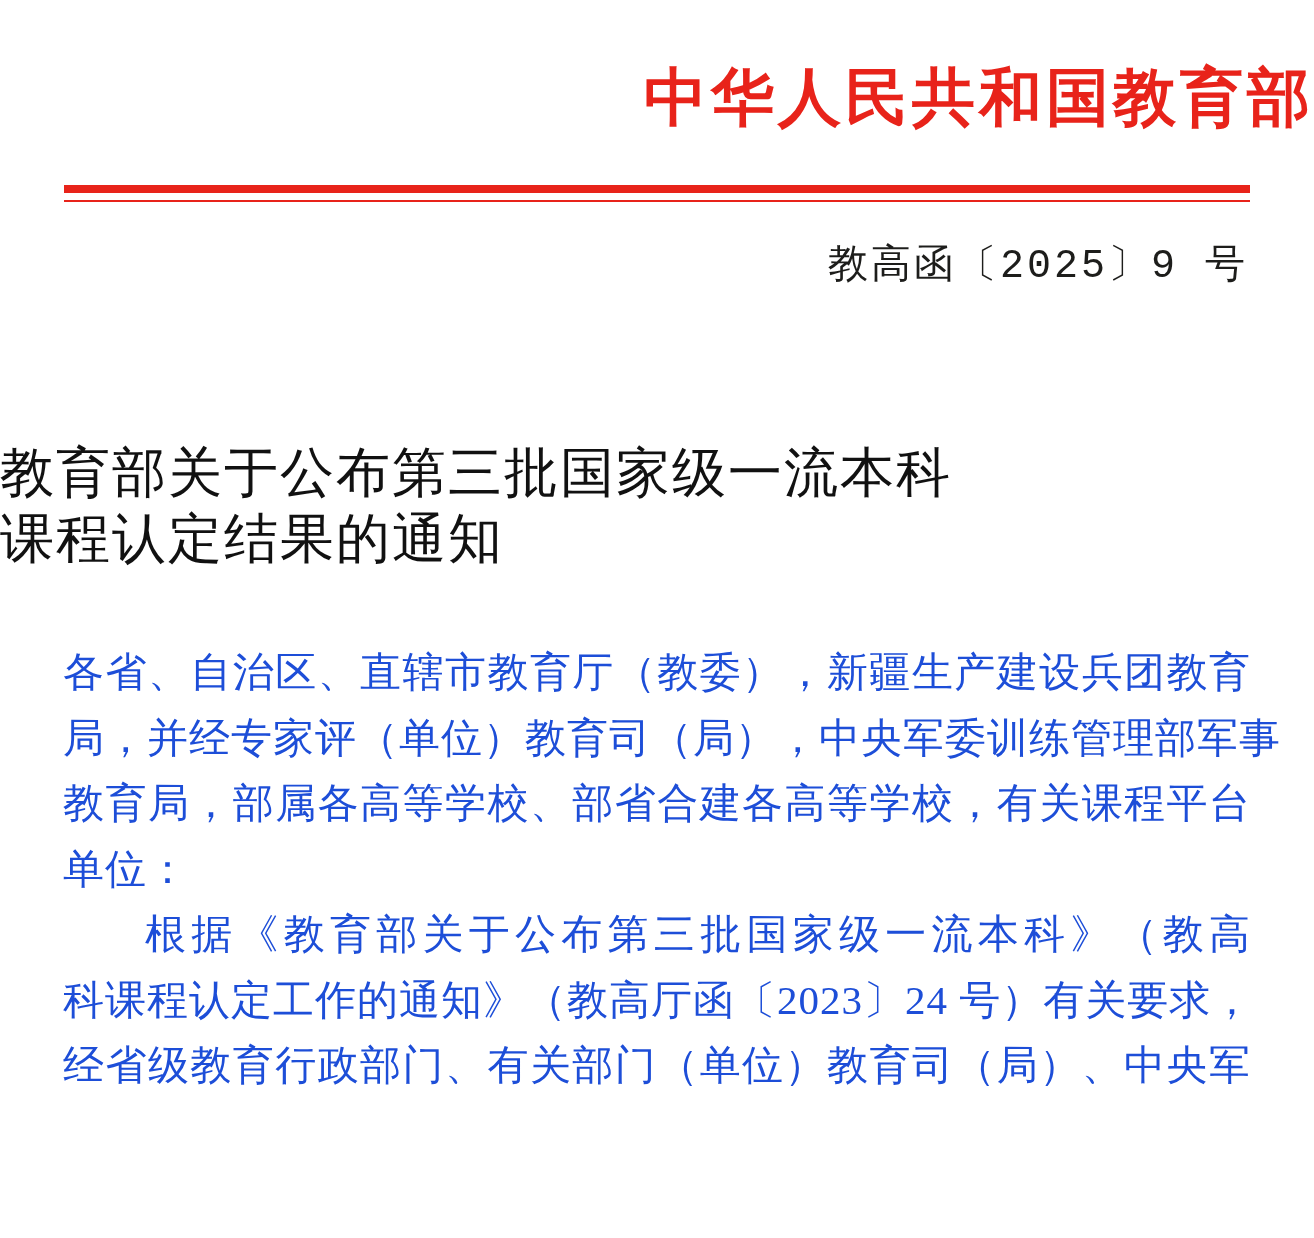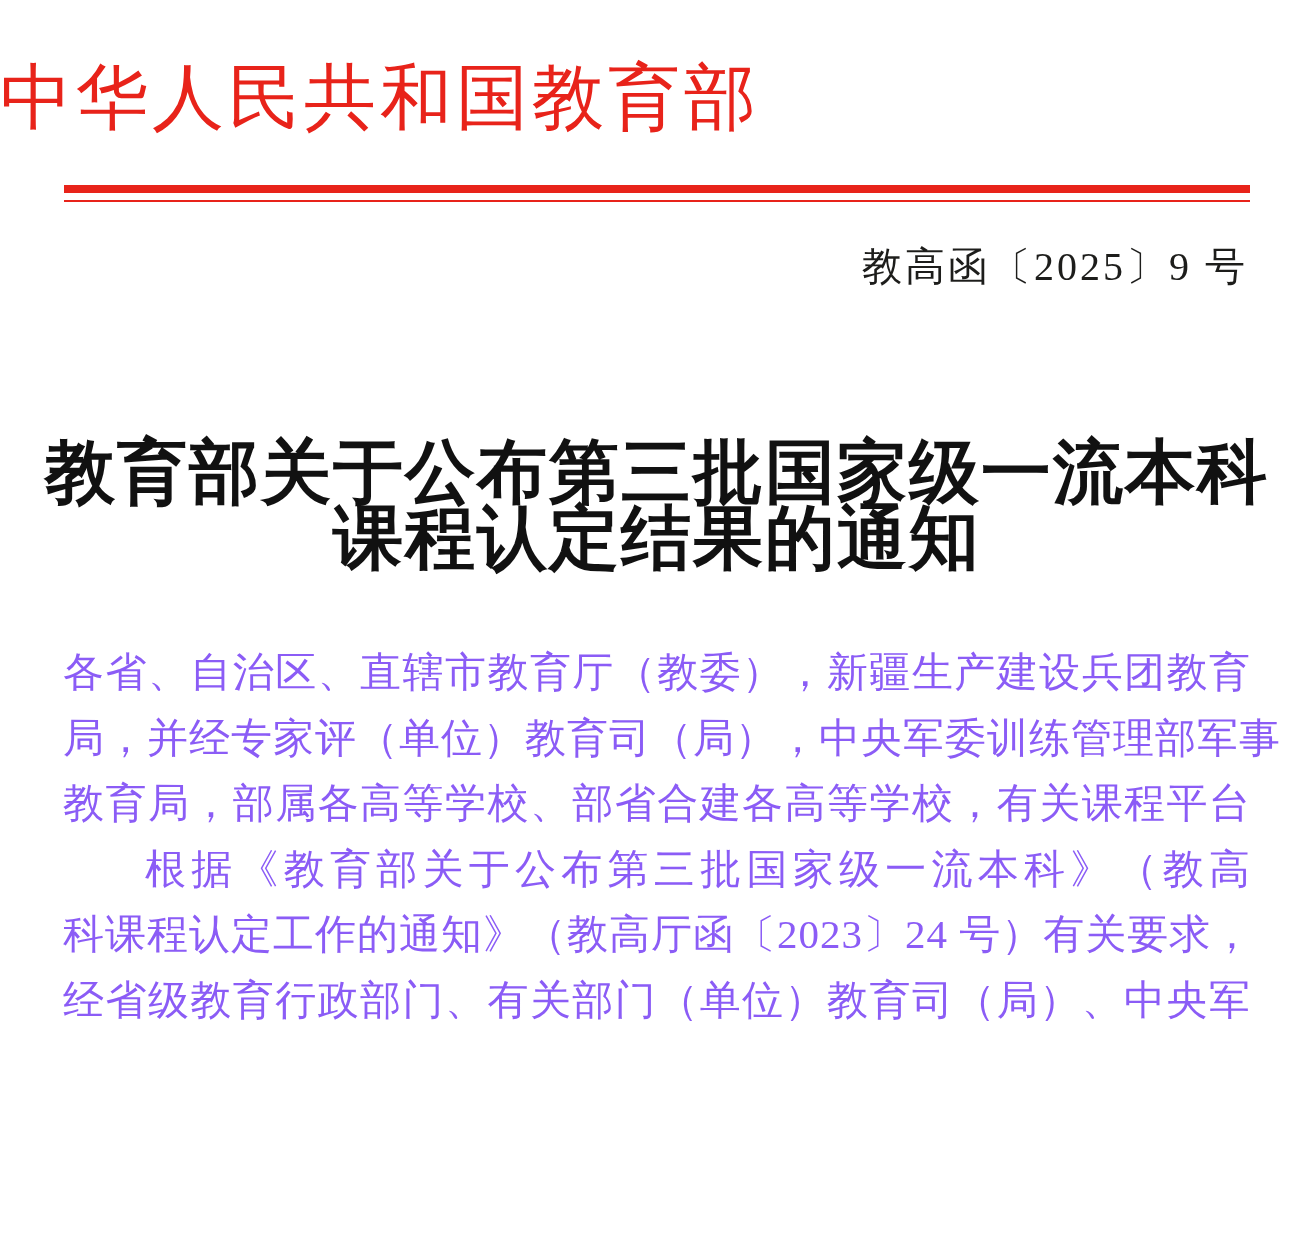--- a/index.html
+++ b/index.html
@@ -16,24 +16,24 @@
     font-family: "Liberation Serif", "DejaVu Serif", serif;
     color: #1d1d1b;
   }
 
   
   .masthead {
     position: absolute;
     top: 40px;
     left: 0;
     width: 100%;
-    text-align: left;
-    font-size: 72px;
+    text-align: right;
+    font-size: 63px;
     line-height: 116px;
-    font-weight: normal;
+    font-weight: bold;
     letter-spacing: 4px;
     color: #e8231a;
     white-space: nowrap;
   }
 
   
   .divider {
     position: absolute;
     left: 64px;
     right: 64px;
@@ -52,45 +52,45 @@
   
   .doc-number {
     position: absolute;
     top: 243px;
     right: 66px;
     font-size: 40px;
     line-height: 48px;
     letter-spacing: 3px;
     color: #1d1d1b;
     white-space: nowrap;
+    font-family: Liberation Mono, monospace;
   }
 
   
   .doc-title {
     position: absolute;
     top: 440px;
     left: 0;
     width: 100%;
-    text-align: center;
-    font-weight: bold;
-    font-size: 70px;
+    font-weight: normal;
+    font-size: 54px;
     line-height: 66px;
     letter-spacing: 2px;
     color: #111111;
   }
 
   
   .body-text {
     position: absolute;
     top: 640px;
     left: 63px;
     right: 63px;
     font-size: 41px;
     letter-spacing: 1px;
-    color: #8b5cf6;
+    color: #1d4ed8;
   }
   .body-line {
     height: 65.5px;
     line-height: 65.5px;
     text-align: justify;
     text-align-last: justify;
     white-space: nowrap;
   }
   .body-line.short {
     text-align-last: left;
@@ -115,18 +115,19 @@
 
   <div class="doc-title">
     <div>教育部关于公布第三批国家级一流本科</div>
     <div>课程认定结果的通知</div>
   </div>
 
   <div class="body-text">
     <div class="body-line">各省、自治区、直辖市教育厅（教委），新疆生产建设兵团教育</div>
     <div class="body-line">局，并经专家评（单位）教育司（局），中央军委训练管理部军事</div>
     <div class="body-line">教育局，部属各高等学校、部省合建各高等学校，有关课程平台</div>
+    <div class="body-line short">单位：</div>
     <div class="body-line indent">根据《教育部关于公布第三批国家级一流本科》（教高</div>
     <div class="body-line">科课程认定工作的通知》（教高厅函〔2023〕24 号）有关要求，</div>
     <div class="body-line">经省级教育行政部门、有关部门（单位）教育司（局）、中央军</div>
   </div>
 
 </div>
 
 </body></html>

